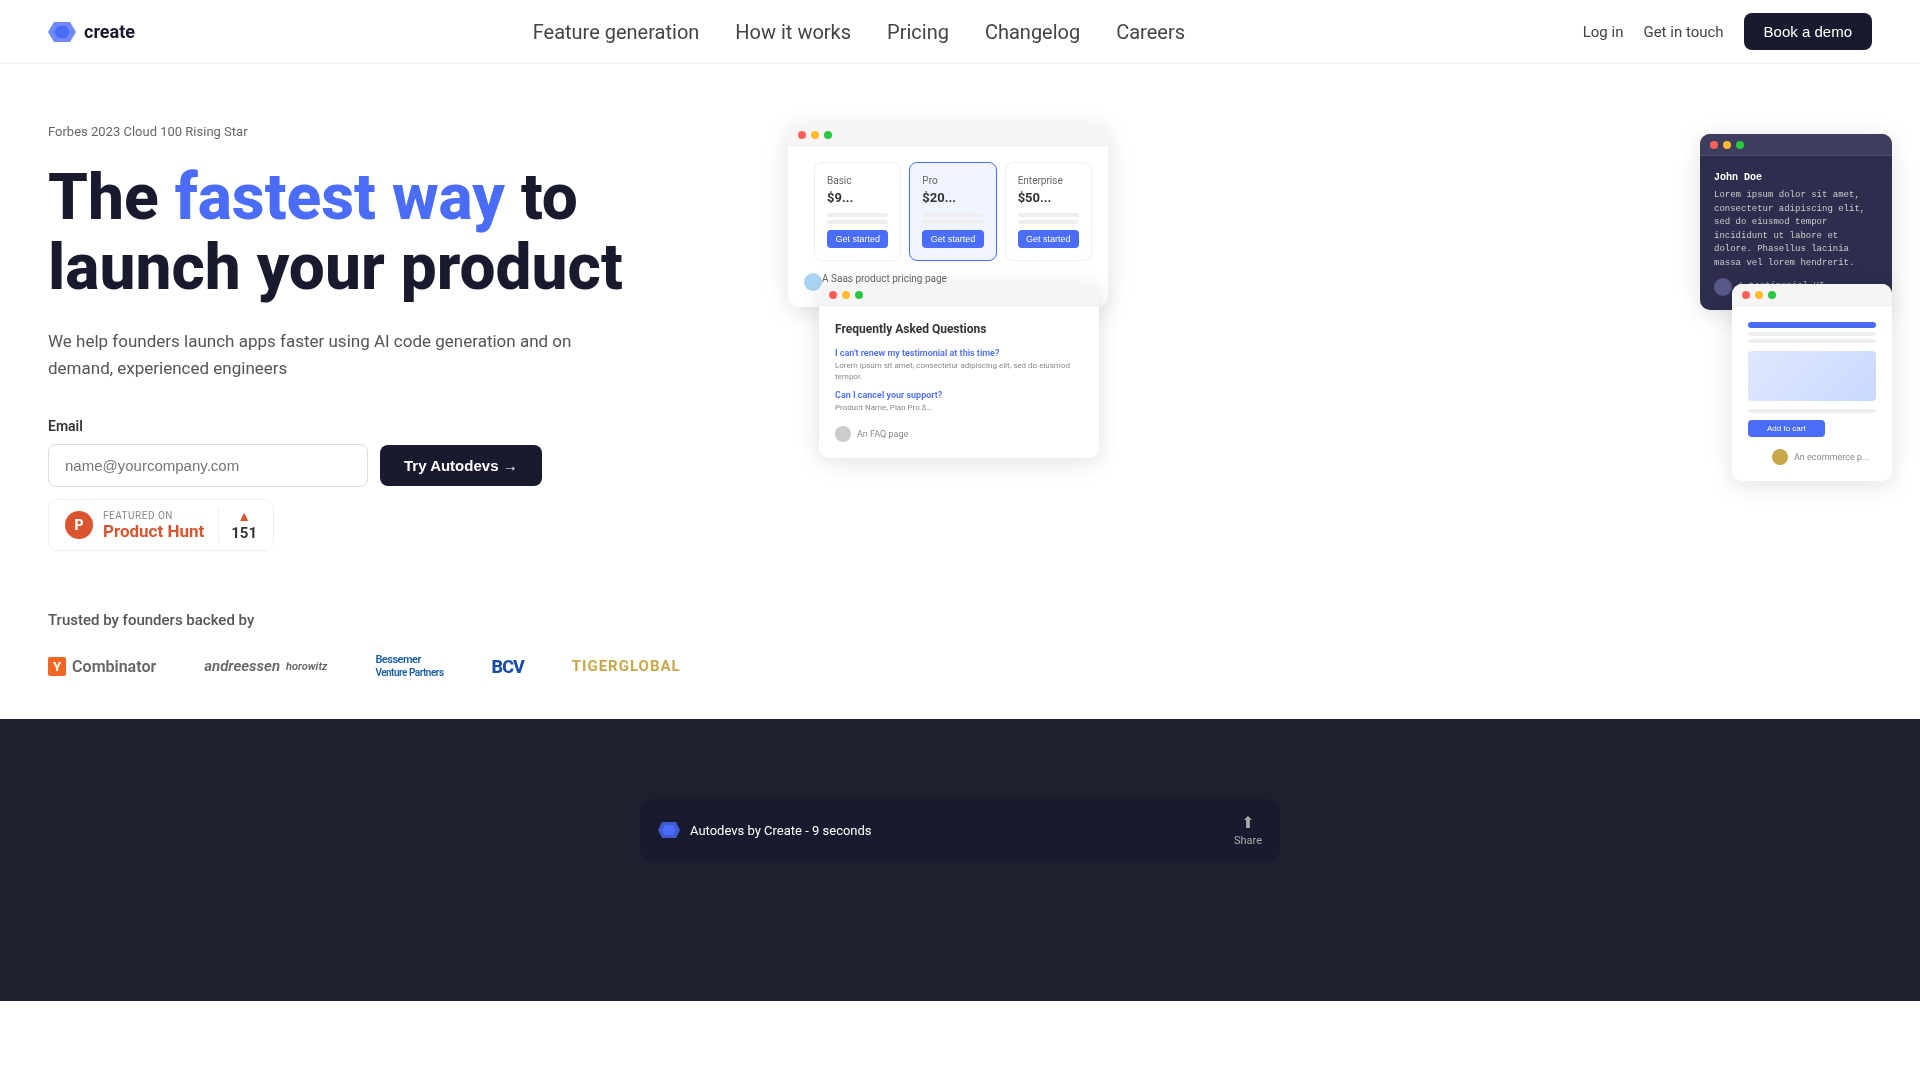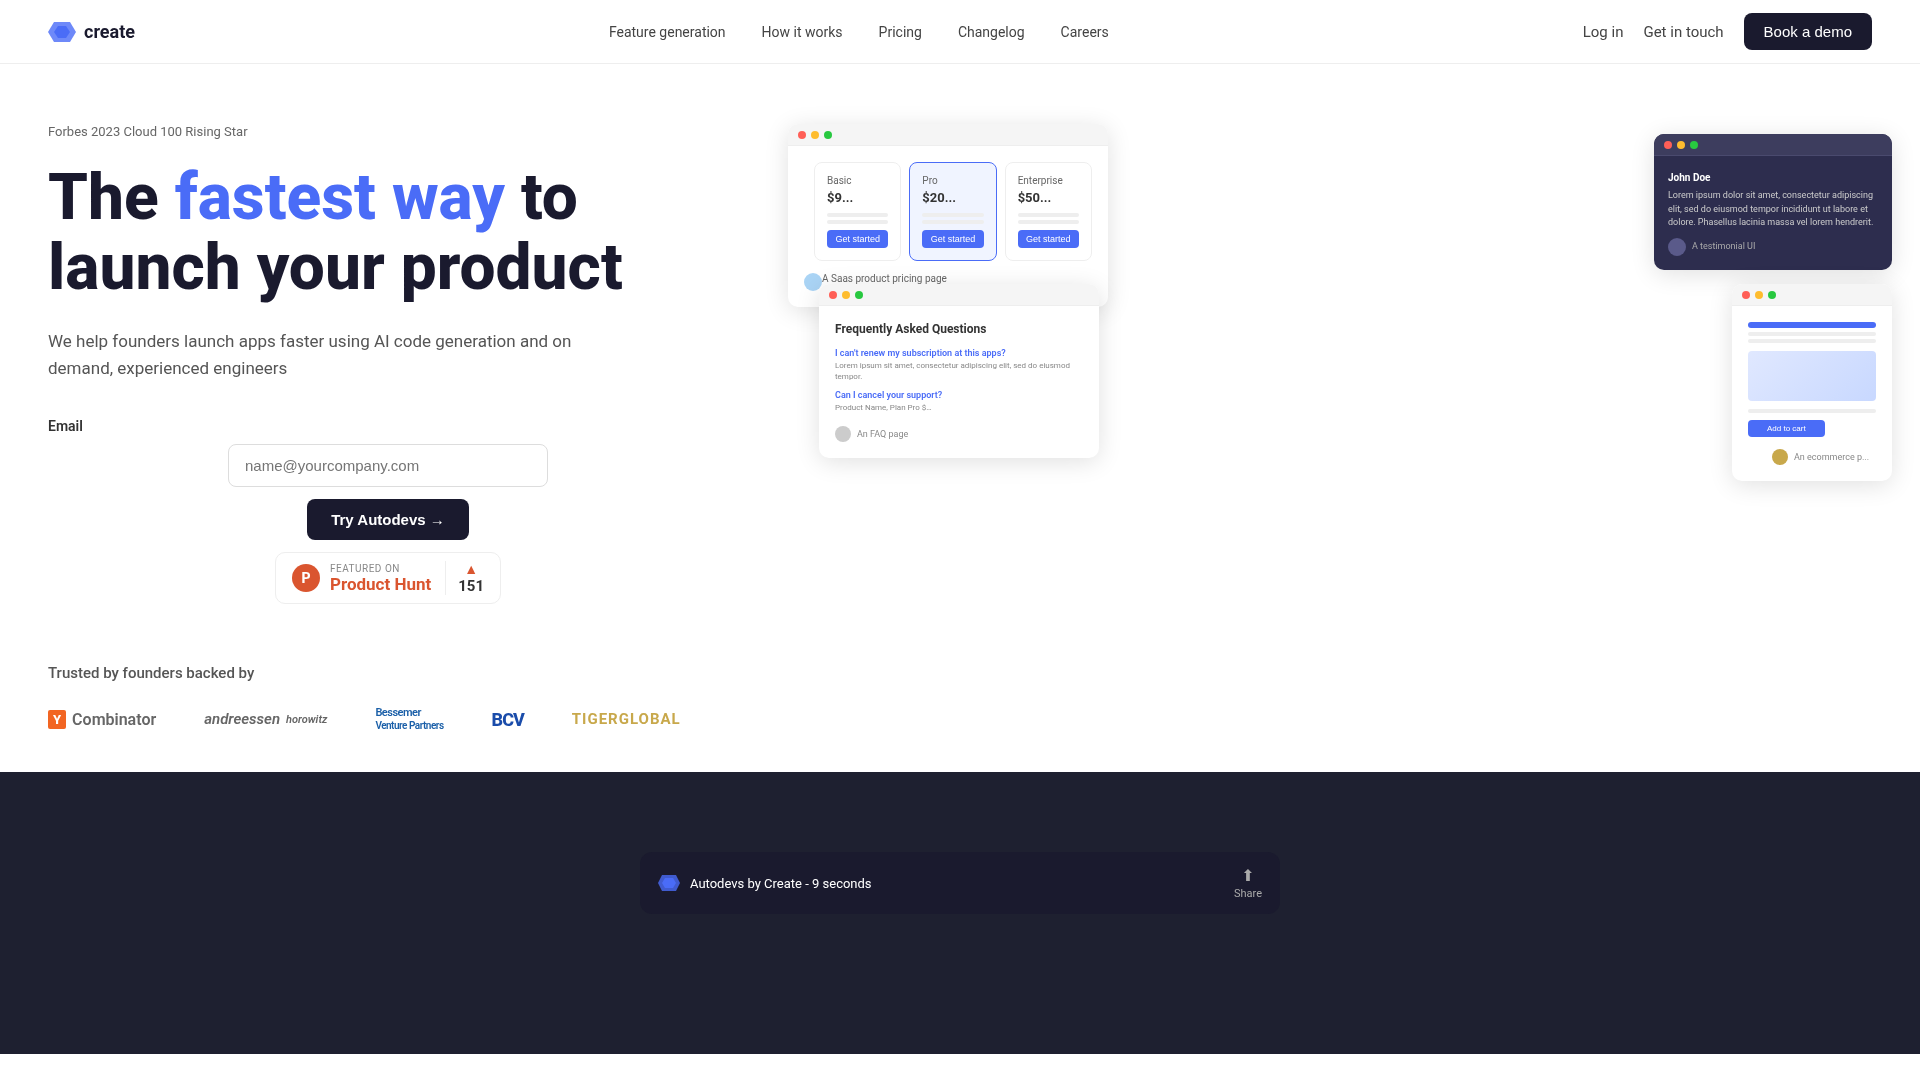--- a/index.html
+++ b/index.html
@@ -7,40 +7,40 @@
 
     
     nav {
       display: flex; align-items: center; justify-content: space-between;
       padding: 0 48px; height: 64px; border-bottom: 1px solid #eee;
       position: sticky; top: 0; background: #fff; z-index: 100;
     }
     .nav-logo { display: flex; align-items: center; gap: 8px; text-decoration: none; color: #1a1a2e; font-weight: 700; font-size: 18px; }
     .logo-icon { width: 28px; height: 28px; }
     .nav-links { display: flex; align-items: center; gap: 36px; }
-    .nav-links a { text-decoration: none; color: #444; font-size: 14px; }
+    .nav-links a { text-decoration: none; color: #444; font-size: 20px; }
     .nav-right { display: flex; align-items: center; gap: 20px; }
     .nav-right a { text-decoration: none; color: #444; font-size: 15px; }
     .btn-book-demo {
       background: #1a1a2e; color: #fff; border: none; padding: 10px 20px;
       border-radius: 8px; font-size: 15px; cursor: pointer; font-weight: 500;
     }
 
     
     .hero-section {
       display: flex; align-items: flex-start; justify-content: space-between;
       padding: 60px 48px 40px; min-height: 560px; overflow: hidden;
     }
     .hero-left { max-width: 680px; }
     .hero-badge { font-size: 13px; color: #666; margin-bottom: 24px; }
     .hero-title { font-size: 64px; font-weight: 800; line-height: 1.1; margin-bottom: 24px; color: #1a1a2e; }
     .hero-title-highlight { color: #4a6cf7; }
     .hero-desc { font-size: 17px; color: #555; line-height: 1.6; margin-bottom: 36px; max-width: 560px; }
     .hero-email-label { font-size: 14px; font-weight: 600; color: #333; margin-bottom: 10px; }
-    .hero-form { display: flex; align-items: center; gap: 12px; margin-bottom: 20px; flex-wrap: wrap; flex-direction: column; }
+    .hero-form { display: flex; align-items: center; gap: 12px; margin-bottom: 20px; flex-wrap: wrap; }
     .hero-email-input {
       border: 1.5px solid #ddd; border-radius: 8px; padding: 12px 16px;
       font-size: 15px; width: 320px; outline: none; color: #333;
     }
     .btn-try {
       background: #1a1a2e; color: #fff; border: none; padding: 12px 24px;
       border-radius: 8px; font-size: 15px; cursor: pointer; font-weight: 600;
       display: flex; align-items: center; gap: 8px;
     }
     .product-hunt-badge {
@@ -92,21 +92,21 @@
     .pricing-tier.highlighted { border-color: #4a6cf7; background: #f0f4ff; }
     .tier-name { font-size: 10px; color: #666; margin-bottom: 4px; }
     .tier-price { font-size: 13px; font-weight: 700; color: #333; margin-bottom: 8px; }
     .tier-btn { width: 100%; padding: 4px; border-radius: 4px; font-size: 9px; border: none; background: #4a6cf7; color: #fff; cursor: pointer; }
     .tier-line { height: 4px; background: #eee; border-radius: 2px; margin: 3px 0; }
     .card-avatar { display: flex; margin-top: 12px; }
     .avatar-circle { width: 18px; height: 18px; border-radius: 50%; background: #aaa; }
     .avatar-text { font-size: 10px; color: #666; }
 
     
-    .card-testimonial { top: 10px; right: -20px; width: 238px; background: #2d2d4e; }
+    .card-testimonial { top: 10px; right: -20px; width: 192px; background: #2d2d4e; font-family: Liberation Mono, monospace; }
     .card-testimonial .card-header { background: #3d3d5e; border-bottom: 1px solid #4a4a6e; }
     .testimonial-content { padding: 14px; color: #ccc; font-size: 9px; line-height: 1.5; }
     .testimonial-content .name { font-weight: 700; color: #fff; font-size: 10px; margin-bottom: 4px; }
     .card-avatar-dark { display: flex; align-items: center; gap: 6px; margin-top: 8px; }
     .avatar-circle-dark { width: 18px; height: 18px; border-radius: 50%; background: #5a5a8a; }
 
     
     .card-faq { top: 160px; left: 31px; width: 280px; }
     .faq-title { font-size: 12px; font-weight: 700; color: #333; margin-bottom: 12px; }
     .faq-item { margin-bottom: 8px; }
@@ -277,21 +277,21 @@
 
     <div class="screenshot-card card-faq">
       <div class="card-header">
         <div class="dot dot-red"></div>
         <div class="dot dot-yellow"></div>
         <div class="dot dot-green"></div>
       </div>
       <div class="card-body">
         <div class="faq-title">Frequently Asked Questions</div>
         <div class="faq-item">
-          <div class="faq-q">I can't renew my subscription at this apps?</div>
+          <div class="faq-q">I can't renew my testimonial at this time?</div>
           <div class="faq-a">Lorem ipsum sit amet, consectetur adipiscing elit, sed do eiusmod tempor.</div>
         </div>
         <div class="faq-item">
           <div class="faq-q">Can I cancel your support?</div>
           <div class="faq-a">Product Name, Plan Pro $…</div>
         </div>
         <div class="faq-avatar">
           <div class="avatar-small" style="background:#ccc;"></div>
           <span class="avatar-label">An FAQ page</span>
         </div>

